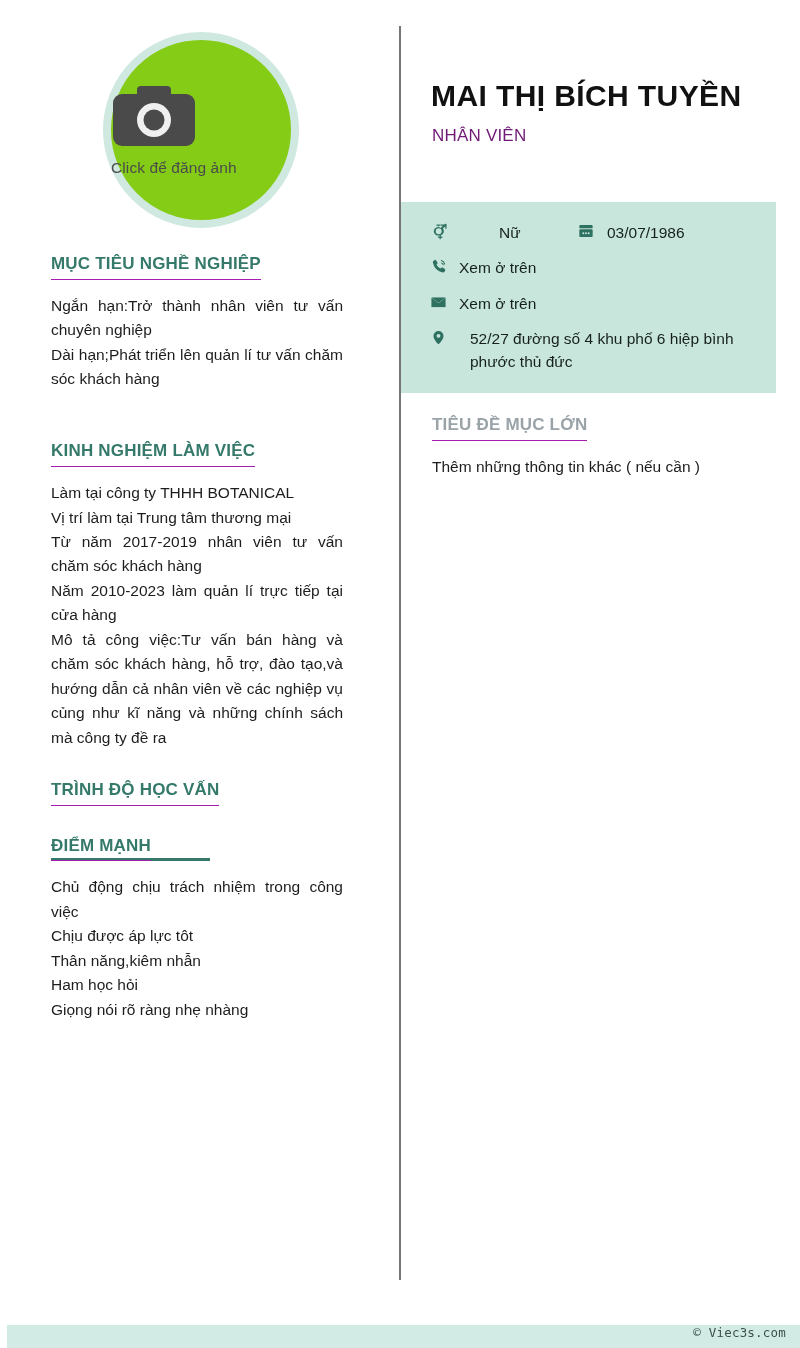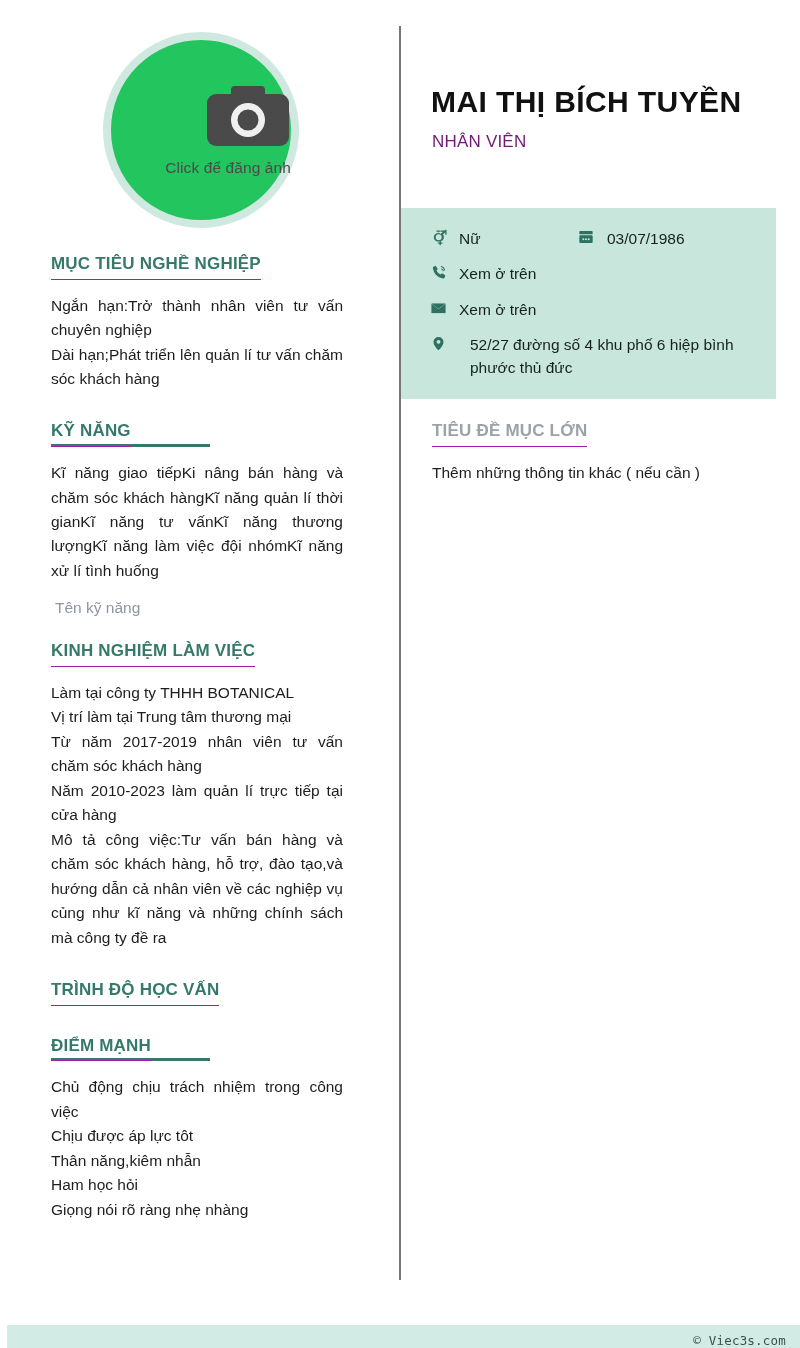--- a/index.html
+++ b/index.html
@@ -48,25 +48,25 @@
   .photo-wrap {
     display: flex;
     justify-content: center;
     margin-top: 8px;
     margin-bottom: 26px;
   }
   .photo-ring {
     width: 196px;
     height: 196px;
     border-radius: 50%;
-    background: #22c55e;
+    background: #84cc16;
     border: 8px solid #cfe8e0;
     display: flex;
     flex-direction: column;
-    align-items: flex-end;
+    align-items: flex-start;
     justify-content: center;
     cursor: pointer;
   }
   .cam-icon { margin-bottom: 6px; }
   .photo-caption {
     font-size: 15.5px;
     color: #4b4b4b;
     letter-spacing: .1px;
   }
 
@@ -109,21 +109,21 @@
   }
   .sec-gap { height: 26px; }
   .sec-gap-sm { height: 20px; }
 
   
   .col-right {
     position: absolute;
     left: 401px;
     top: 0;
     width: 399px;
-    padding-top: 24px;
+    padding-top: 18px;
   }
   .name {
     font-size: 30px;
     font-weight: bold;
     letter-spacing: .4px;
     margin: 60px 0 0 30px;
     color: #111111;
     line-height: 1.2;
   }
   .job-title {
@@ -154,21 +154,21 @@
     justify-content: center;
     padding-top: 1px;
     margin-right: 10px;
   }
   .c-text {
     font-size: 15.5px;
     color: #16211e;
     line-height: 1.45;
   }
   .c-half { display: flex; align-items: flex-start; }
-  .c-half.first { width: 148px; }
+  .c-half.first { width: 148px; gap: 40px; }
 
   
   .right-sec {
     margin: 22px 24px 0 31px;
   }
   .right-sec .sec-title { font-size: 17px; }
   .right-body {
     font-size: 15.5px;
     color: #1d1d1d;
     margin-top: 14px;
@@ -177,21 +177,21 @@
 
   
   .footer {
     position: absolute;
     left: 7px;
     top: 1325px;
     width: 793px;
     height: 23px;
     background: #d2ece5;
     display: flex;
-    align-items: flex-end;
+    align-items: flex-start;
     justify-content: flex-end;
     padding-right: 14px;
   }
   .footer-text {
     font-family: "DejaVu Sans Mono", "Liberation Mono", monospace;
     font-size: 12.5px;
     color: #3d4f4b;
     letter-spacing: .2px;
   }
 </style>
@@ -218,26 +218,20 @@
       </div>
     </div>
 
     <div class="sec">
       <h2 class="sec-title">MỤC TIÊU NGHỀ NGHIỆP</h2>
       <p class="sec-body">Ngắn hạn:Trở thành nhân viên tư vấn chuyên nghiệp
 Dài hạn;Phát triển lên quản lí tư vấn chăm sóc khách hàng</p>
     </div>
     <div class="sec-gap"></div>
 
-    <div class="sec">
-      <h2 class="sec-title">KỸ NĂNG</h2>
-      <div class="sec-underline-wide"></div>
-      <p class="sec-body">Kĩ năng giao tiếpKi nâng bán hàng và chăm sóc khách hàngKĩ năng quản lí thời gianKĩ năng tư vấnKĩ năng thương lượngKĩ năng làm việc đội nhómKĩ năng xử lí tình huống</p>
-      <p class="sec-placeholder">Tên kỹ năng</p>
-    </div>
     <div class="sec-gap-sm"></div>
 
     <div class="sec">
       <h2 class="sec-title">KINH NGHIỆM LÀM VIỆC</h2>
       <p class="sec-body">Làm tại công ty THHH BOTANICAL
 Vị trí làm tại Trung tâm thương mại
 Từ năm 2017-2019 nhân viên tư vấn chăm sóc khách hàng
 Năm 2010-2023 làm quản lí trực tiếp tại cửa hàng
 Mô tả công việc:Tư vấn bán hàng và chăm sóc khách hàng, hỗ trợ, đào tạo,và hướng dẫn cả nhân viên về các nghiệp vụ củng như kĩ năng và những chính sách mà  công ty đề ra</p>
     </div>

